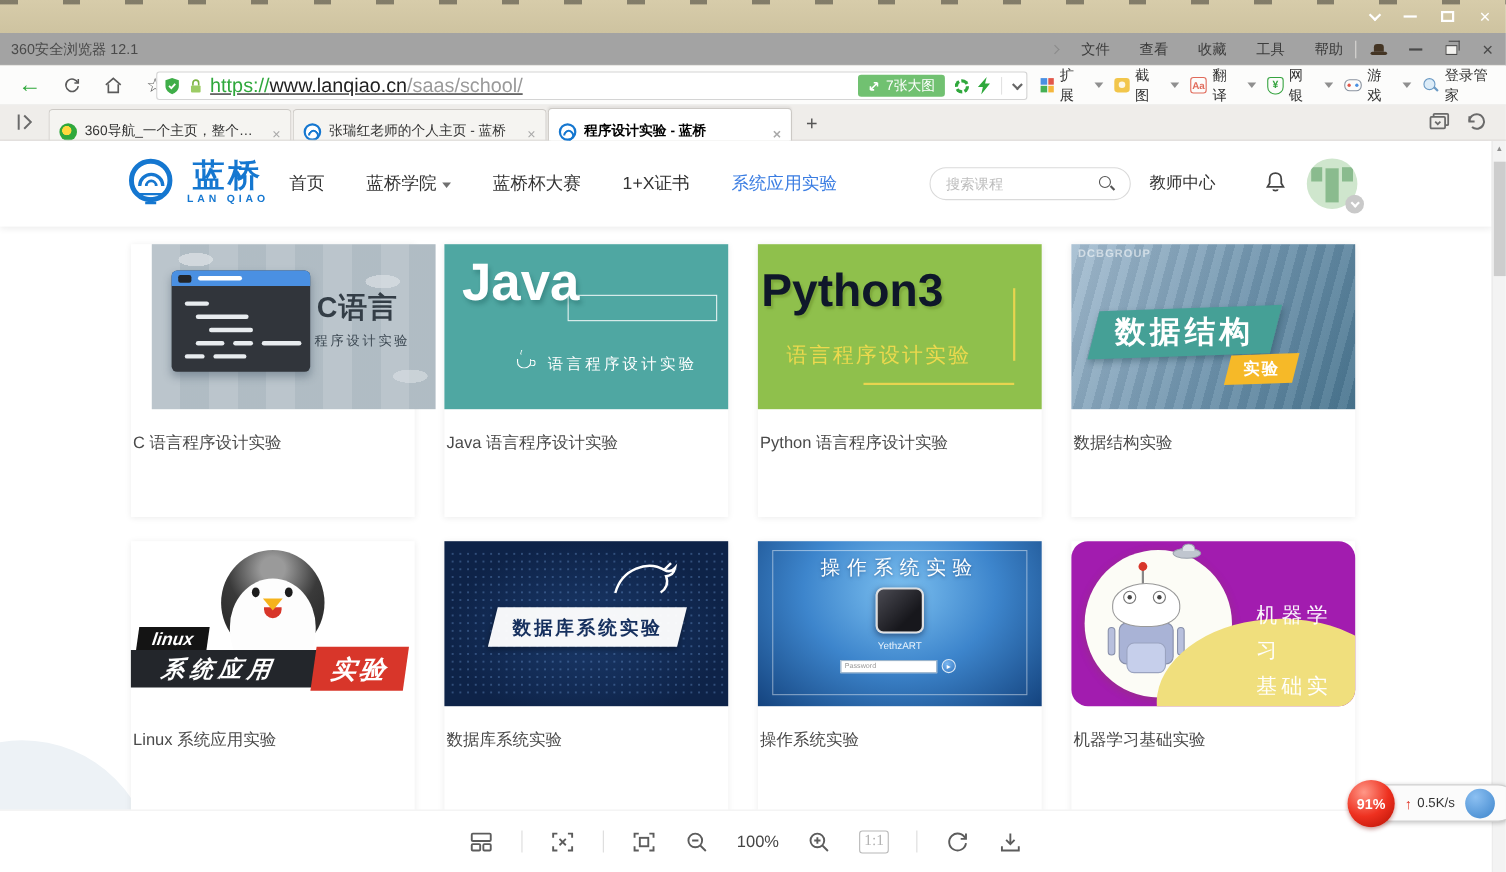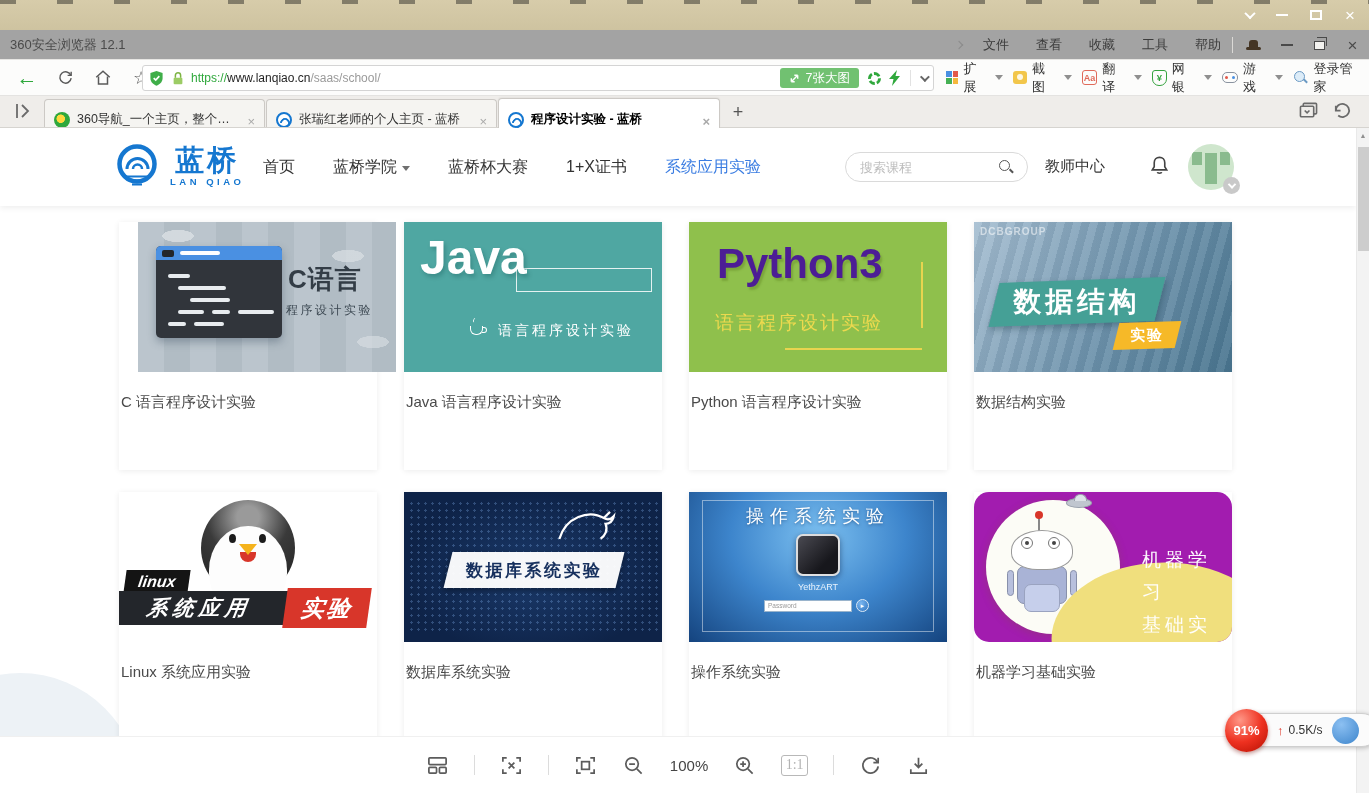--- a/index.html
+++ b/index.html
@@ -38,21 +38,21 @@
   .x-glyph-d { font-size:17px; line-height:1; color:#4a4a4a; }
 
   
   .toolbar { position:absolute; top:60px; left:0; right:0; height:36px; background:#fcfcfb;
     border-bottom:1px solid #e4e3e1; }
   .nav-btn { position:absolute; top:0; width:38px; height:35px; display:flex; align-items:center; justify-content:center; }
   .back-glyph { color:#2fa83c; font-size:21px; font-weight:bold; line-height:1; }
   .star-glyph { color:#5a5a5a; font-size:18px; line-height:1; }
   .urlbox { position:absolute; left:142px; top:5px; width:792px; height:26px; background:#fff;
     border:1px solid #d4d4d4; border-radius:3px; display:flex; align-items:center; padding:0 6px; }
-  .url-text { font-size:12px; margin-left:6px; white-space:nowrap; }
+  .url-text { font-size:18px; margin-left:6px; white-space:nowrap;text-decoration:underline; }
   .u-proto { color:#2fa83c; }
   .u-host { color:#1f1f1f; }
   .u-path { color:#9a9a9a; }
   .url-spacer { flex:1; }
   .img-badge { display:flex; align-items:center; gap:6px; height:20px; padding:0 9px; background:#71c171;
     border-radius:3px; color:#fff; font-size:12.5px; }
   .shutter { width:13px; height:13px; border:3px dashed #2fa83c; border-radius:50%; margin-left:9px; }
   .url-div { width:1px; height:16px; background:#e2e2e2; margin:0 9px; }
   .chev-down-g { width:7px; height:7px; border-right:2px solid #666; border-bottom:2px solid #666;
     transform:rotate(45deg) translateY(-2px); }
@@ -168,21 +168,21 @@
   .j-cup { position:absolute; left:66px; top:104px; width:13px; height:9px; border:1.6px solid #fff;
     border-top:none; border-radius:0 0 6px 6px; }
   .j-cup::before { content:""; position:absolute; right:-5px; top:1px; width:4px; height:4px;
     border:1.5px solid #fff; border-left:none; border-radius:0 4px 4px 0; }
   .j-cup::after { content:""; position:absolute; left:2px; top:-8px; width:3px; height:5px;
     border-left:1.5px solid #fff; border-radius:50%; transform:rotate(14deg); }
   .cov-java-sub { position:absolute; left:94px; top:100px; font-size:14px; color:#fff; letter-spacing:3px; }
 
   
   .cov-py { background:#8fc04c; }
-  .cov-py-title { position:absolute; left:28px; top:18px; font-size:42px; font-weight:bold; color:#4c1d95;
+  .cov-py-title { position:absolute; left:3px; top:18px; font-size:42px; font-weight:bold; color:#0f172a;
     text-shadow:2px 3px 2px rgba(90,120,30,.35); }
   .cov-py-sub { position:absolute; left:26px; top:88px; font-size:19px; color:#ecd94e; letter-spacing:2px; }
   .py-l1 { position:absolute; left:232px; top:40px; width:1.5px; height:66px; background:#e8d44f; }
   .py-l2 { position:absolute; left:96px; top:126px; width:137px; height:1.5px; background:#e8d44f; }
 
   
   .cov-ds { background:linear-gradient(120deg,#a7bfd2 0%,#6f94ad 55%,#49758f 100%); }
   .cov-ds::before { content:""; position:absolute; inset:0; background:
     repeating-linear-gradient(105deg, rgba(255,255,255,.07) 0 8px, rgba(20,40,60,.07) 8px 16px); }
   .ds-bgtext { position:absolute; left:6px; top:4px; font-size:10px; font-weight:bold; color:rgba(255,255,255,.55); letter-spacing:1px; }

